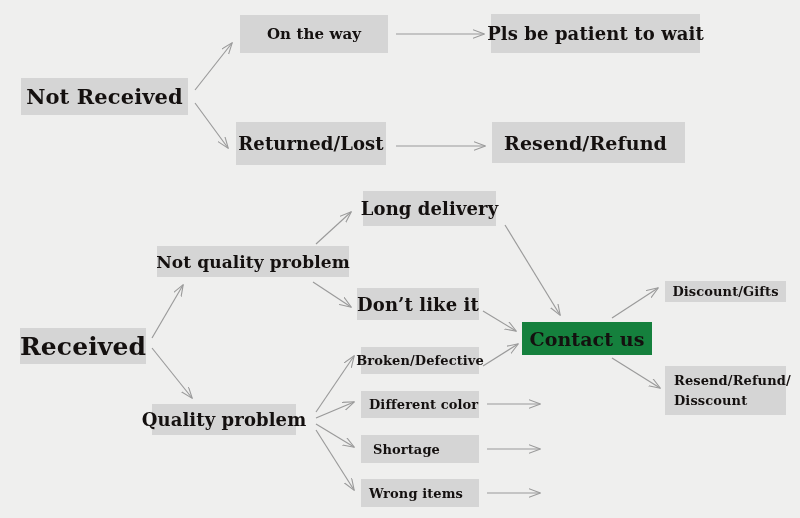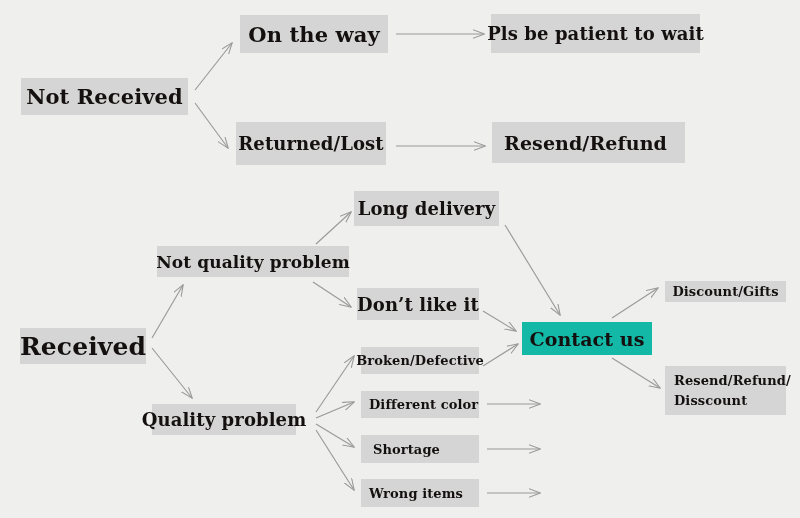--- a/index.html
+++ b/index.html
@@ -79,29 +79,29 @@
         <line x1="612" y1="318" x2="658" y2="288" stroke="#9a9a9a" stroke-width="1.15" marker-end="url(#arrowhead)"></line>
         <line x1="612" y1="358" x2="660" y2="388" stroke="#9a9a9a" stroke-width="1.15" marker-end="url(#arrowhead)"></line>
         <line x1="487" y1="404" x2="540" y2="404" stroke="#9a9a9a" stroke-width="1.15" marker-end="url(#arrowhead)"></line>
         <line x1="487" y1="449" x2="540" y2="449" stroke="#9a9a9a" stroke-width="1.15" marker-end="url(#arrowhead)"></line>
         <line x1="487" y1="493" x2="540" y2="493" stroke="#9a9a9a" stroke-width="1.15" marker-end="url(#arrowhead)"></line>
       </g>
   </svg>
 
   <div id="node-group">
       <div class="node" style="left: 21px; top: 78px; width: 167px; height: 37px; font-size: 21px; background: rgb(213, 213, 213); color: rgb(20, 16, 15); justify-content: center;">Not Received</div>
-      <div class="node" style="left: 240px; top: 15px; width: 148px; height: 38px; font-size: 21px; background: rgb(213, 213, 213); color: rgb(20, 16, 15); justify-content: center;">On the way</div>
+      <div class="node" style="left: 240px; top: 15px; width: 148px; height: 38px; font-size: 15px; background: rgb(213, 213, 213); color: rgb(20, 16, 15); justify-content: center;">On the way</div>
       <div class="node" style="left: 491px; top: 14px; width: 209px; height: 39px; font-size: 18px; background: rgb(213, 213, 213); color: rgb(20, 16, 15); justify-content: center;">Pls be patient to wait</div>
       <div class="node" style="left: 236px; top: 122px; width: 150px; height: 43px; font-size: 18px; background: rgb(213, 213, 213); color: rgb(20, 16, 15); justify-content: center;">Returned/Lost</div>
       <div class="node" style="left: 492px; top: 122px; width: 193px; height: 41px; font-size: 19px; background: rgb(213, 213, 213); color: rgb(20, 16, 15); justify-content: flex-start; padding-left: 12px;">Resend/Refund</div>
-      <div class="node" style="left: 354px; top: 191px; width: 145px; height: 35px; font-size: 18px; background: rgb(213, 213, 213); color: rgb(20, 16, 15); justify-content: center;">Long delivery</div>
+      <div class="node" style="left: 363px; top: 191px; width: 133px; height: 35px; font-size: 18px; background: rgb(213, 213, 213); color: rgb(20, 16, 15); justify-content: center;">Long delivery</div>
       <div class="node" style="left: 157px; top: 246px; width: 192px; height: 31px; font-size: 17px; background: rgb(213, 213, 213); color: rgb(20, 16, 15); justify-content: center;">Not quality problem</div>
       <div class="node" style="left: 357px; top: 288px; width: 122px; height: 32px; font-size: 18px; background: rgb(213, 213, 213); color: rgb(20, 16, 15); justify-content: center;">Don’t like it</div>
       <div class="node" style="left: 20px; top: 328px; width: 126px; height: 36px; font-size: 25px; background: rgb(213, 213, 213); color: rgb(20, 16, 15); justify-content: center;">Received</div>
-      <div class="node" style="left: 522px; top: 322px; width: 130px; height: 33px; font-size: 19px; background: #14b8a6; color: rgb(20, 16, 15); justify-content: center;">Contact us</div>
+      <div class="node" style="left: 522px; top: 322px; width: 130px; height: 33px; font-size: 19px; background: #15803d; color: rgb(20, 16, 15); justify-content: center;">Contact us</div>
       <div class="node" style="left: 665px; top: 281px; width: 121px; height: 21px; font-size: 13px; background: rgb(213, 213, 213); color: rgb(20, 16, 15); justify-content: center;">Discount/Gifts</div>
       <div class="node" style="left: 361px; top: 347px; width: 118px; height: 27px; font-size: 13px; background: rgb(213, 213, 213); color: rgb(20, 16, 15); justify-content: center;">Broken/Defective</div>
       <div class="node" style="left: 361px; top: 391px; width: 118px; height: 27px; font-size: 13px; background: rgb(213, 213, 213); color: rgb(20, 16, 15); justify-content: flex-start; padding-left: 8px;">Different color</div>
       <div class="node" style="left: 152px; top: 404px; width: 144px; height: 31px; font-size: 18px; background: rgb(213, 213, 213); color: rgb(20, 16, 15); justify-content: center;">Quality problem</div>
       <div class="node" style="left: 361px; top: 435px; width: 118px; height: 28px; font-size: 13px; background: rgb(213, 213, 213); color: rgb(20, 16, 15); justify-content: flex-start; padding-left: 12px;">Shortage</div>
       <div class="node" style="left: 361px; top: 479px; width: 118px; height: 28px; font-size: 13px; background: rgb(213, 213, 213); color: rgb(20, 16, 15); justify-content: flex-start; padding-left: 8px;">Wrong items</div>
       <div class="node two-line" style="left: 665px; top: 366px; width: 121px; height: 49px; font-size: 13px; background: rgb(213, 213, 213); color: rgb(20, 16, 15); padding-left: 9px; padding-top: 5px; line-height: 20px;">
         <span class="line">Resend/Refund/</span>
         <span class="line">Disscount</span>
       </div>

